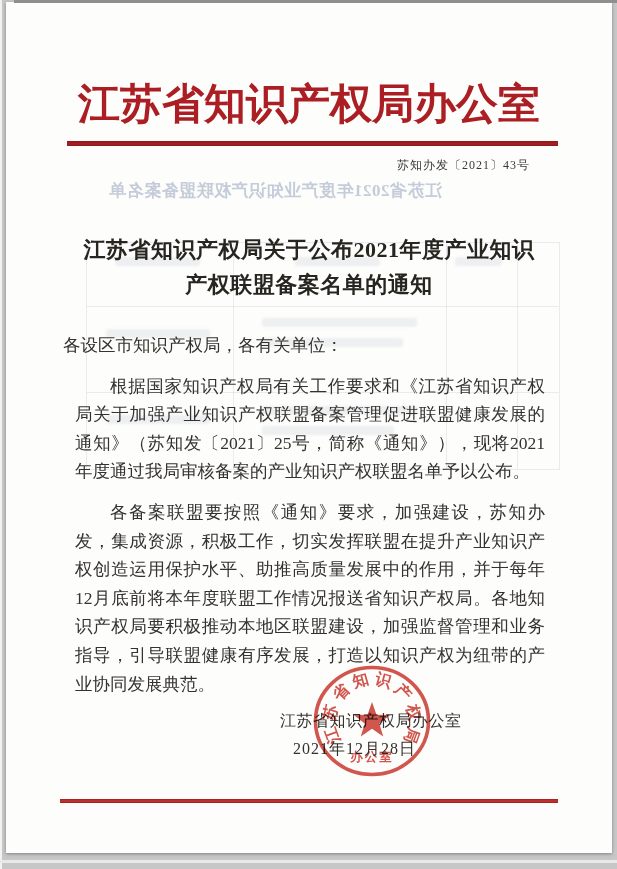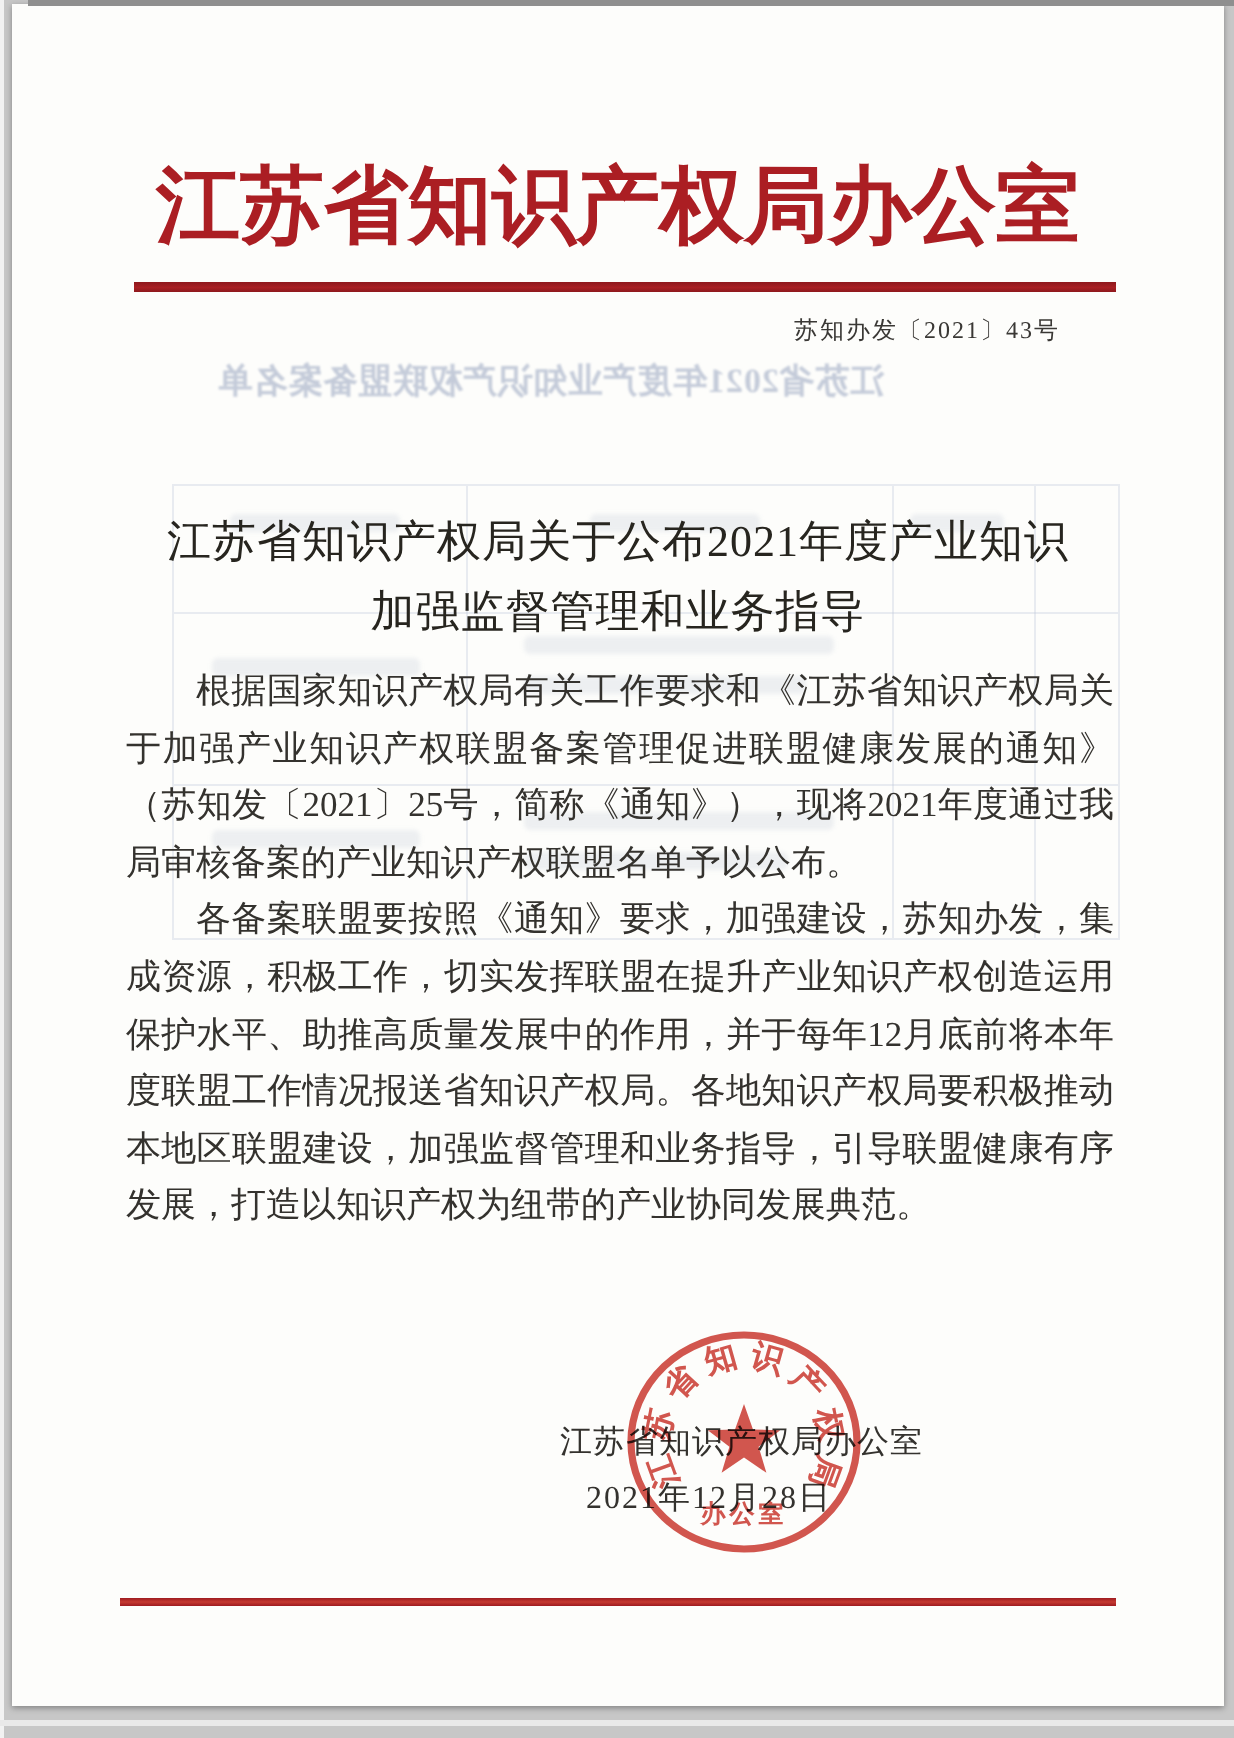--- a/index.html
+++ b/index.html
@@ -47,31 +47,31 @@
     background:linear-gradient(#8e181c,var(--red-rule,#a81f23) 55%,#8e181c);
   }
   .doc-number{
     position:absolute;top:155px;right:82px;
     font-size:12px;color:#3a3835;letter-spacing:1px;white-space:nowrap;
   }
 
   
   .doc-title{
     position:absolute;left:0;top:230px;width:100%;
-    text-align:center;font-weight:400;font-size:22px;line-height:35px;
-    color:#27251f;letter-spacing:.5px;margin-top:21px;
+    text-align:center;font-weight:700;font-size:22px;line-height:35px;
+    color:#27251f;letter-spacing:.5px;
   }
 
   
   .doc-body{
     position:absolute;left:57px;top:329px;width:494px;
     font-size:17.5px;line-height:28.6px;color:#34322e;
     text-align:justify;
   }
-  .doc-body p{margin:0;text-indent:2em;}
+  .doc-body p{margin:12px;text-indent:2em;}
   .doc-body .salutation{text-indent:0;}
 
   
   .sig-org{position:absolute;left:274px;top:709px;font-size:16px;color:#34322e;letter-spacing:.5px;white-space:nowrap;}
   .sig-date{position:absolute;left:287px;top:737px;font-size:16px;color:#34322e;letter-spacing:1px;white-space:nowrap;}
 
   
   .seal{
     position:absolute;left:306px;top:662px;width:120px;height:114px;
     mix-blend-mode:multiply;opacity:.92;
@@ -109,24 +109,25 @@
     <div class="smudge" style="left:37%;top:72%;width:33%"></div>
     <div class="smudge" style="left:37%;top:81%;width:28%"></div>
   </div>
 
   <div class="office-header">江苏省知识产权局办公室</div>
   <div class="red-rule-top"></div>
   <div class="doc-number">苏知办发〔2021〕43号</div>
 
   <div class="doc-title">
     <div>江苏省知识产权局关于公布2021年度产业知识</div>
-    <div>加强监督管理和业务指导</div>
+    <div>产权联盟备案名单的通知</div>
   </div>
 
   <div class="doc-body">
+    <div class="salutation">各设区市知识产权局，各有关单位：</div>
     <p>根据国家知识产权局有关工作要求和《江苏省知识产权局关于加强产业知识产权联盟备案管理促进联盟健康发展的通知》（苏知发〔2021〕25号，简称《通知》），现将2021年度通过我局审核备案的产业知识产权联盟名单予以公布。</p>
     <p>各备案联盟要按照《通知》要求，加强建设，苏知办发，集成资源，积极工作，切实发挥联盟在提升产业知识产权创造运用保护水平、助推高质量发展中的作用，并于每年12月底前将本年度联盟工作情况报送省知识产权局。各地知识产权局要积极推动本地区联盟建设，加强监督管理和业务指导，引导联盟健康有序发展，打造以知识产权为纽带的产业协同发展典范。</p>
   </div>
 
   <div class="sig-org">江苏省知识产权局办公室</div>
   <div class="sig-date">2021年12月28日</div>
 
   <svg class="seal" viewBox="0 0 120 114">
     <ellipse class="seal-ring" cx="60" cy="57" rx="56.5" ry="53.5"></ellipse>
     <polygon class="seal-star" points="60,38 64.5,50.8 78.1,51.1 67.3,59.4 71.2,72.4 60,64.7 48.8,72.4 52.7,59.4 41.9,51.1 55.5,50.8"></polygon>

